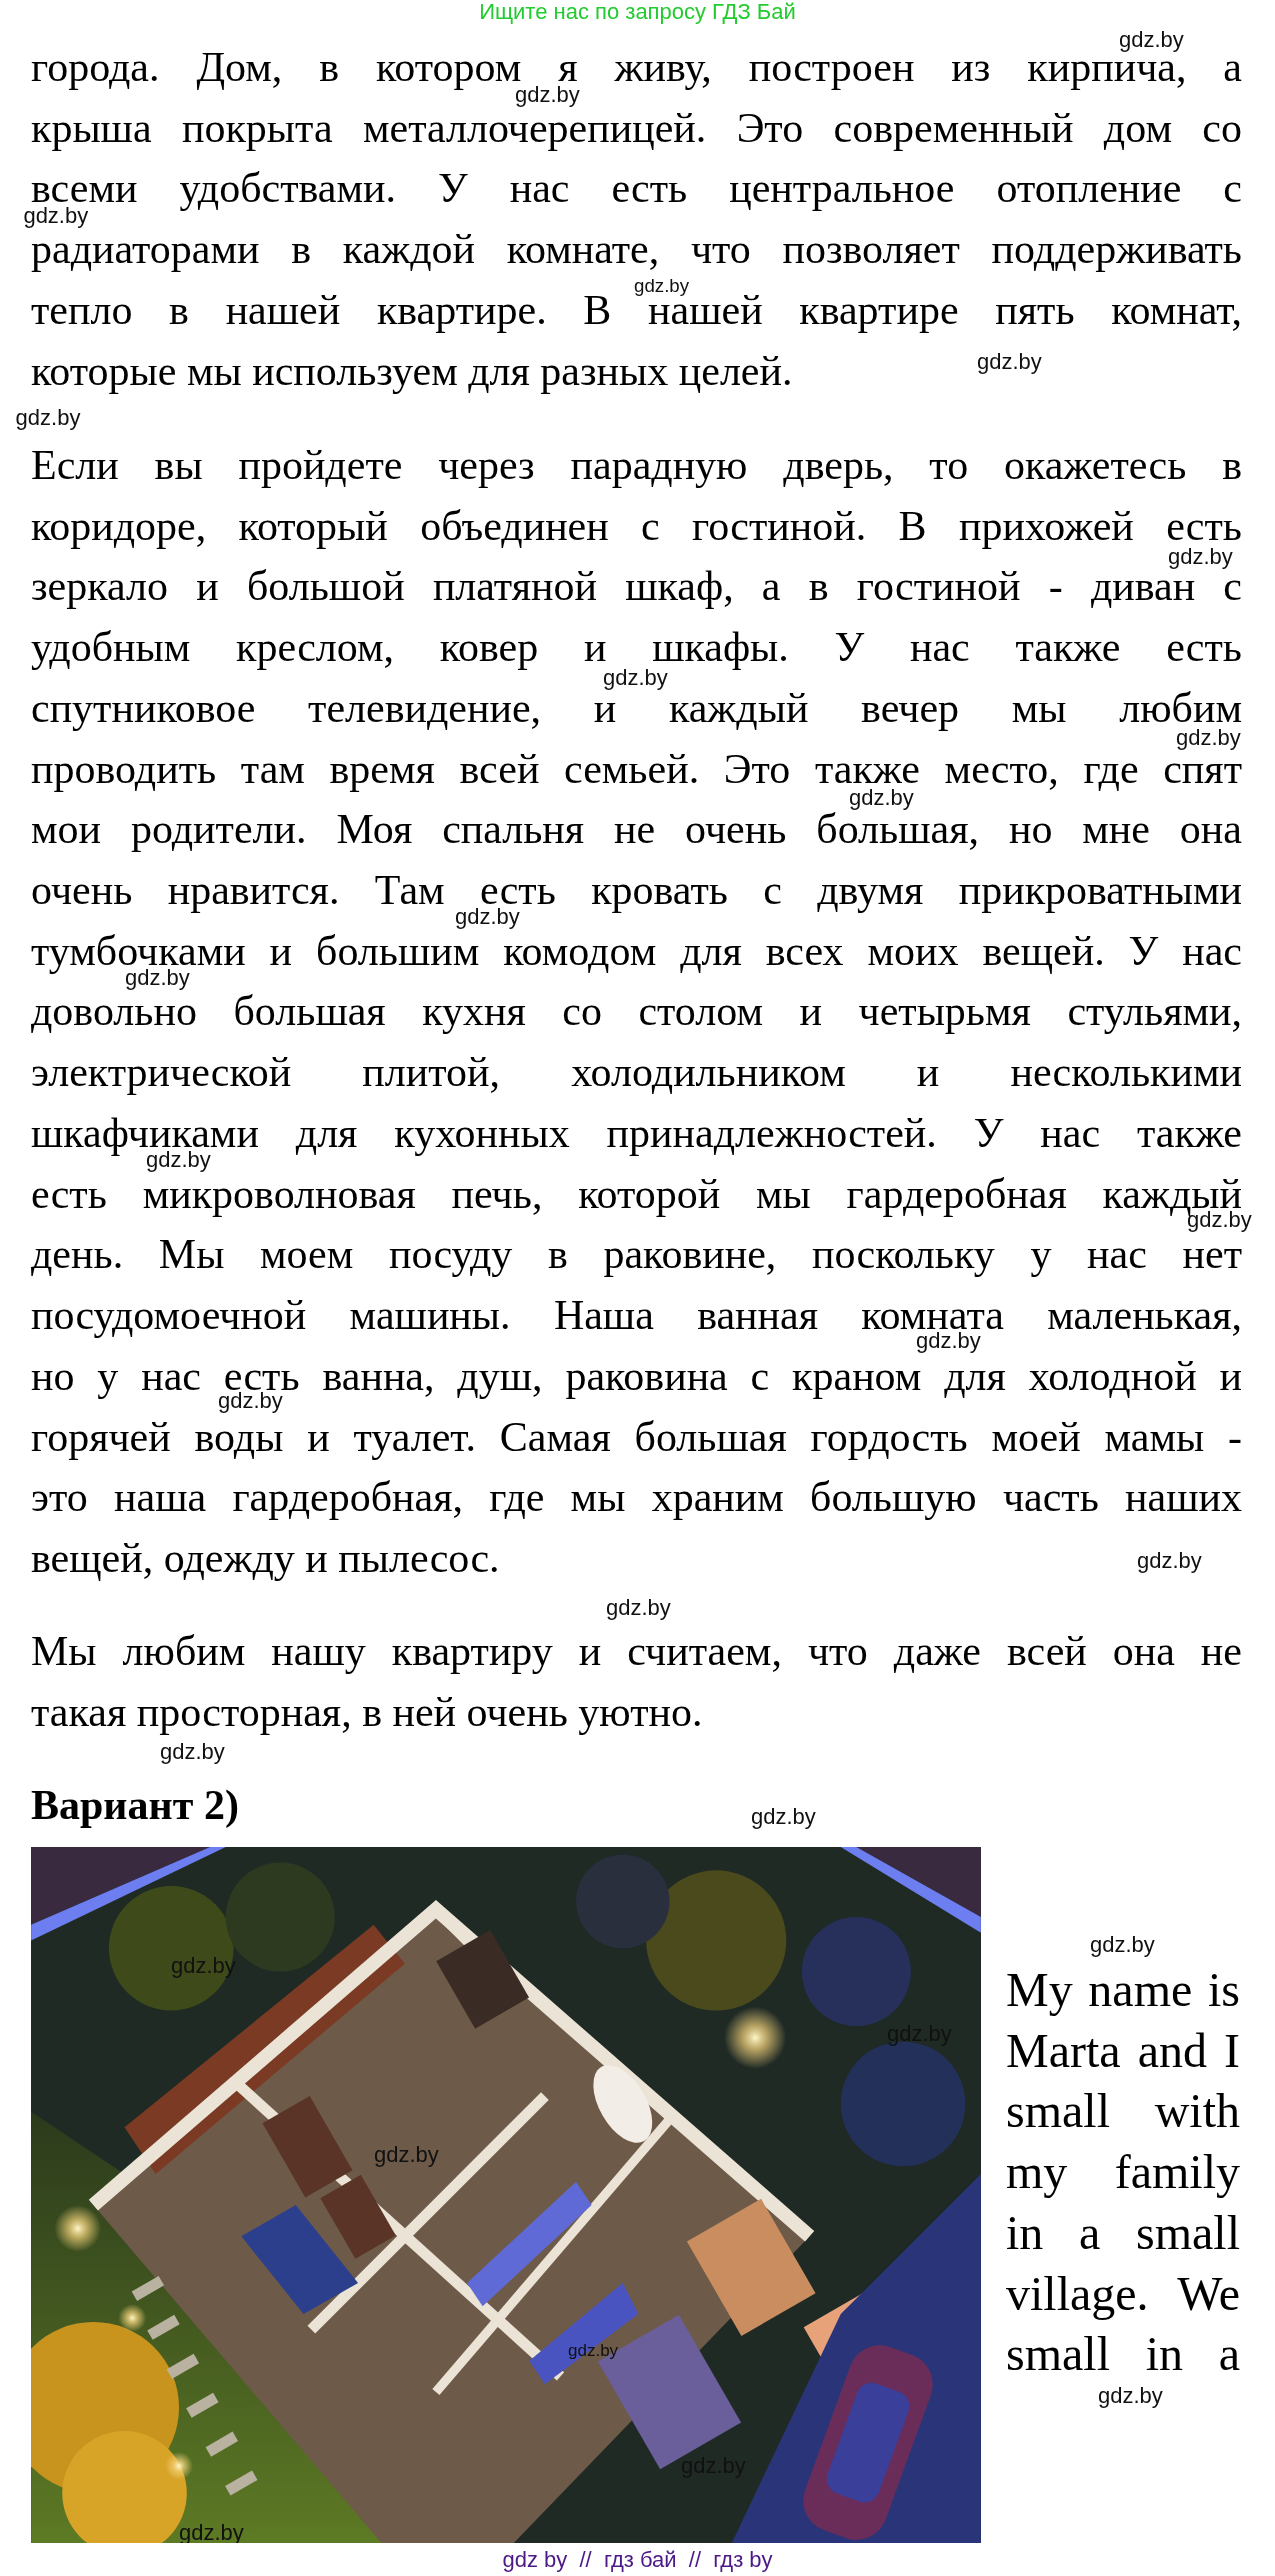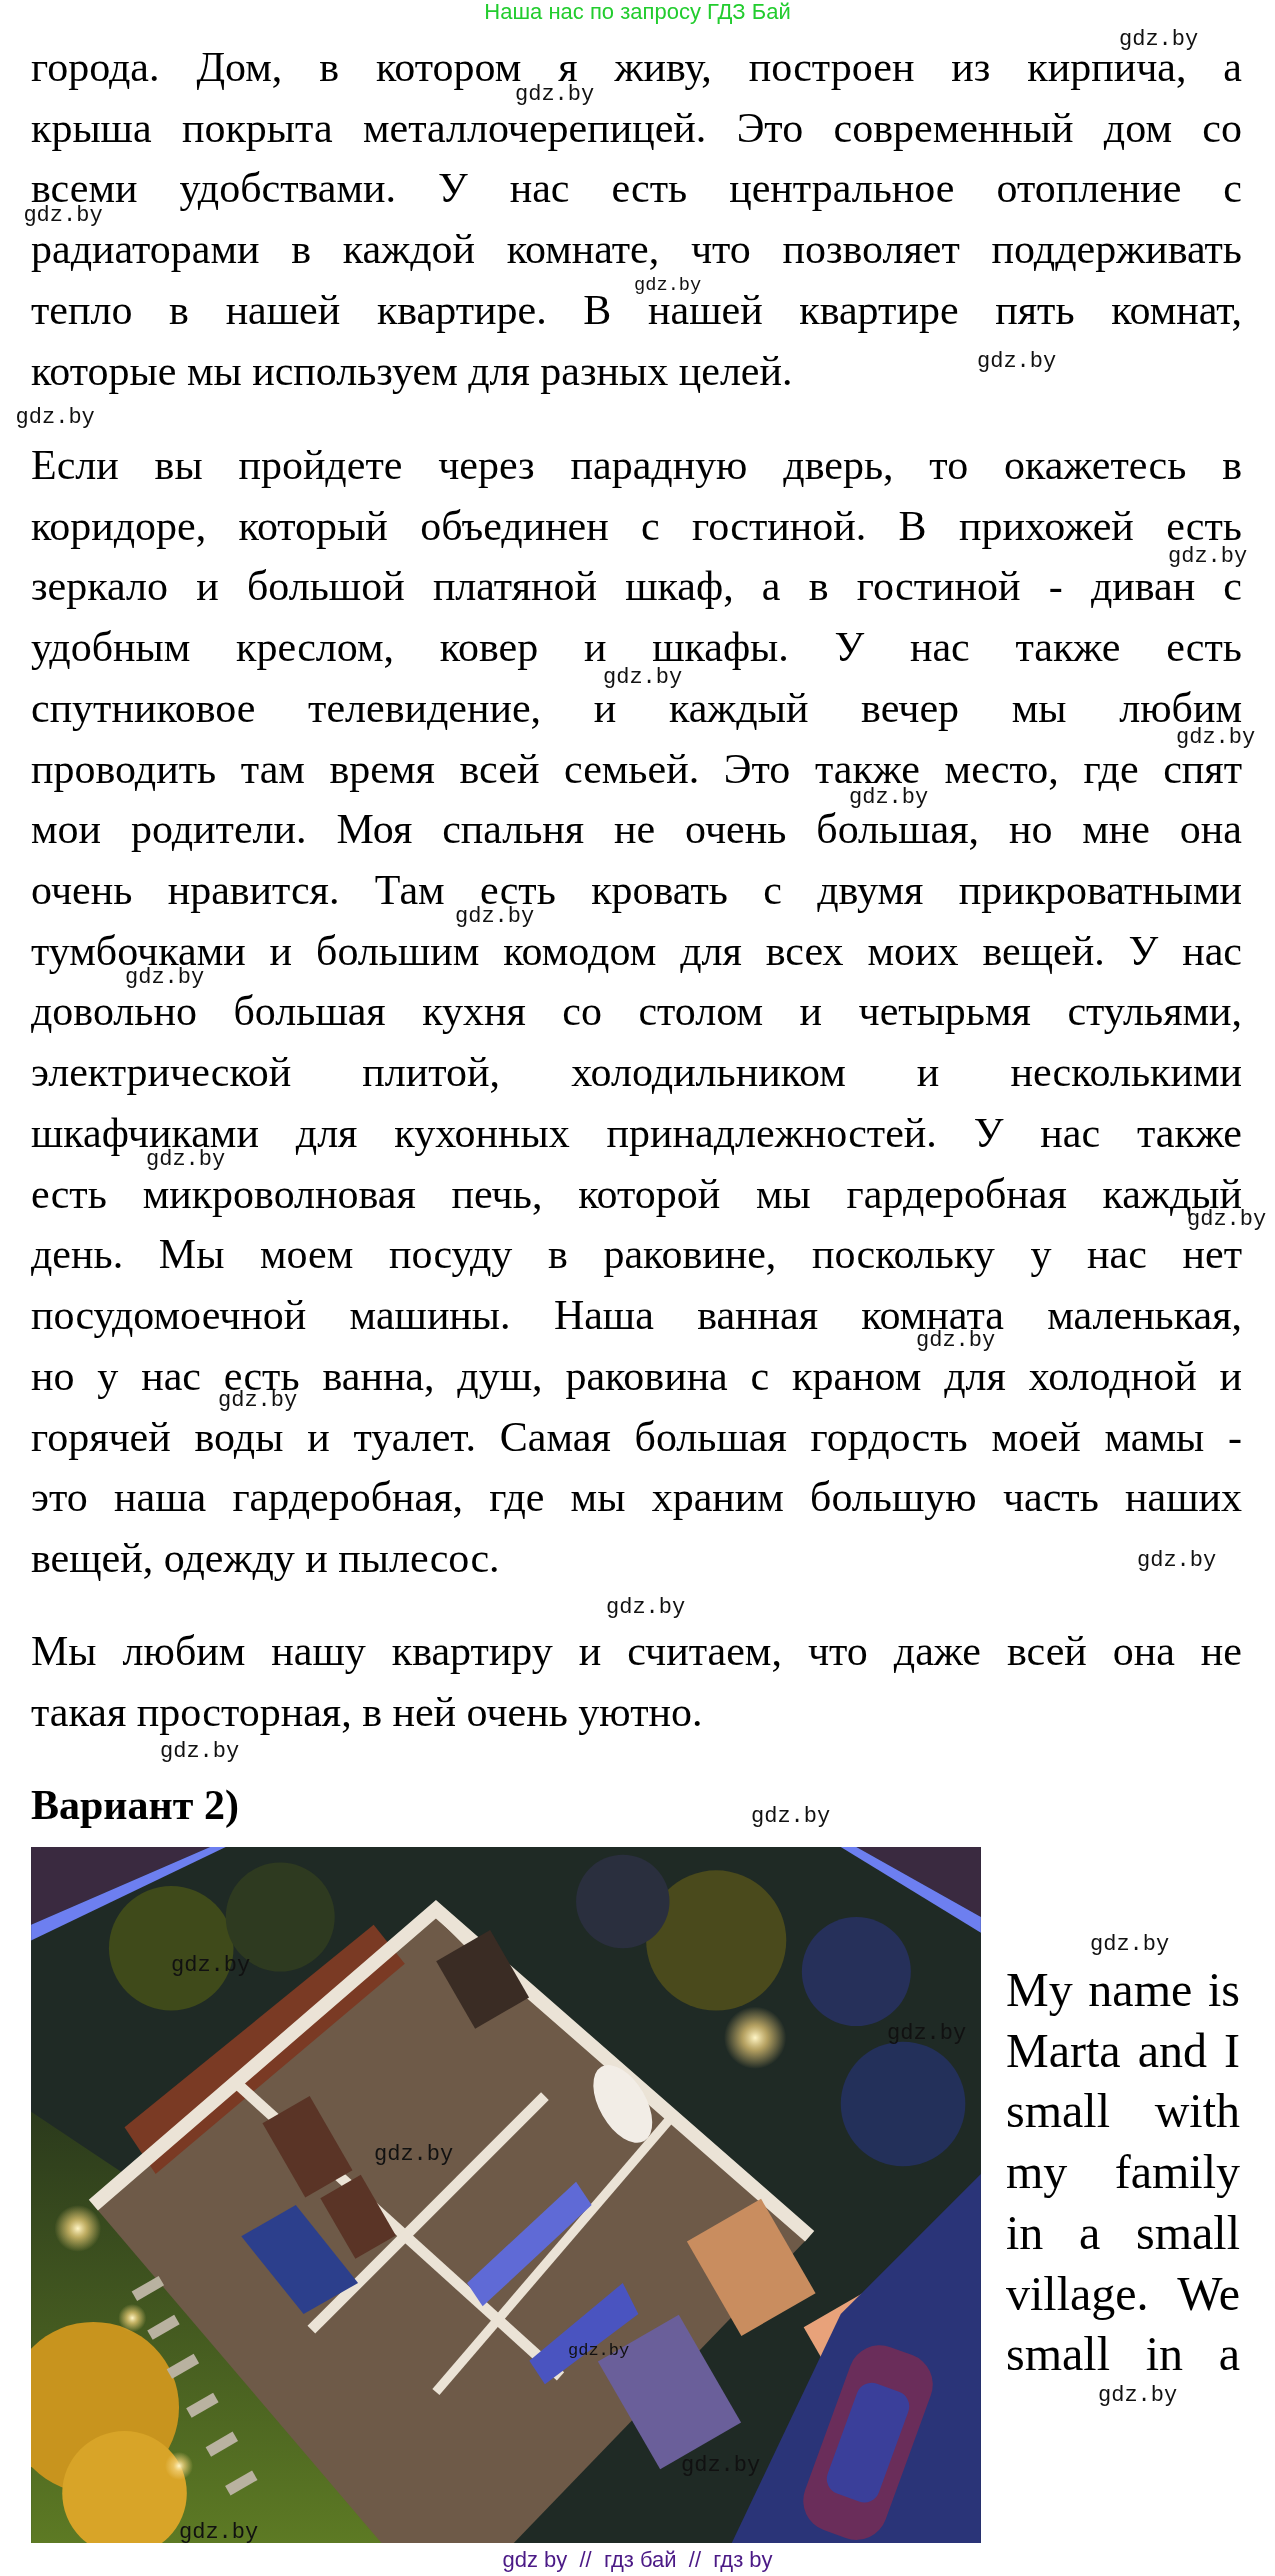--- a/index.html
+++ b/index.html
@@ -6,36 +6,36 @@
   body { width: 1275px; height: 2576px; position: relative; overflow: hidden;
          font-family: "Liberation Serif", "DejaVu Serif", serif; color: #000; }
   .top-banner { position: absolute; top: 0; left: 0; width: 1275px; text-align: center;
                 font-family: "Liberation Sans", "DejaVu Sans", sans-serif; font-size: 22px;
                 line-height: 23.4px; color: #22cc2e; }
   .para { position: absolute; left: 31px; width: 1211px; }
   .line { position: absolute; left: 0; width: 1211px; height: 61px; font-size: 42px; line-height: 61px;
           white-space: nowrap; text-align: justify; text-align-last: justify; }
   .line.last { text-align-last: left; }
   .heading { position: absolute; left: 31px; top: 1775px; font-size: 42px; font-weight: bold; line-height: 61px; }
-  .wm { position: absolute; font-family: Liberation Mono, monospace;
+  .wm { position: absolute; font-family: Liberation Sans, sans-serif;
         font-size: 22px; line-height: 23.4px; color: #111; white-space: nowrap; }
   .photo { position: absolute; left: 31px; top: 1847px; width: 950px; height: 696px; overflow: hidden;
            background: #2a2d4e; }
   .photo svg { display: block; }
   .side { position: absolute; left: 1006px; width: 234px; }
   .side .sline { position: absolute; left: 0; width: 234px; height: 61px; font-size: 48px; line-height: 61px;
                  white-space: nowrap; text-align: justify; text-align-last: justify; }
   .footer { position: absolute; left: 0; top: 2547px; width: 1275px; text-align: center;
             font-family: "Liberation Sans", "DejaVu Sans", sans-serif; font-size: 22px; line-height: 26.5px;
             color: #4b1a86; }
 </style>
 </head>
 <body>
 
-<div class="top-banner">Наша нас по запросу ГДЗ Бай</div>
+<div class="top-banner">Ищите нас по запросу ГДЗ Бай</div>
 
 <div class="para" style="top:37px;">
   <div class="line" style="top:0px">города. Дом, в котором я живу, построен из кирпича, а</div>
   <div class="line" style="top:61px">крыша покрыта металлочерепицей. Это современный дом со</div>
   <div class="line" style="top:121px">всеми удобствами. У нас есть центральное отопление с</div>
   <div class="line" style="top:182px">радиаторами в каждой комнате, что позволяет поддерживать</div>
   <div class="line" style="top:243px">тепло в нашей квартире. В нашей квартире пять комнат,</div>
   <div class="line last" style="top:304px">которые мы используем для разных целей.</div>
 </div>
 

